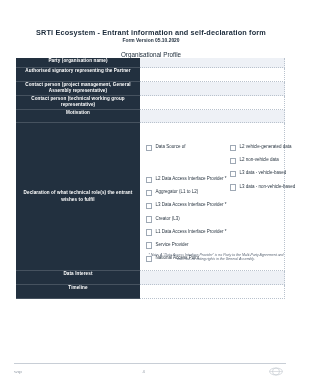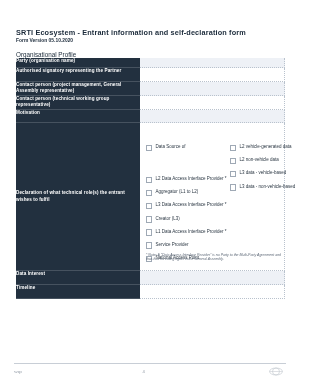--- a/index.html
+++ b/index.html
@@ -15,20 +15,21 @@
     overflow: hidden;
     color: #1d2b3a;
   }
 
   .page {
     position: absolute;
     left: 0; top: 0;
     width: 298px;
     height: 322px;
     background: #fff;
+    text-align: center;
   }
 
   
   .head-wrap {
     position: absolute;
     left: 16px;
     top: 28px;
     width: 270px;
   }
   .doc-title {

